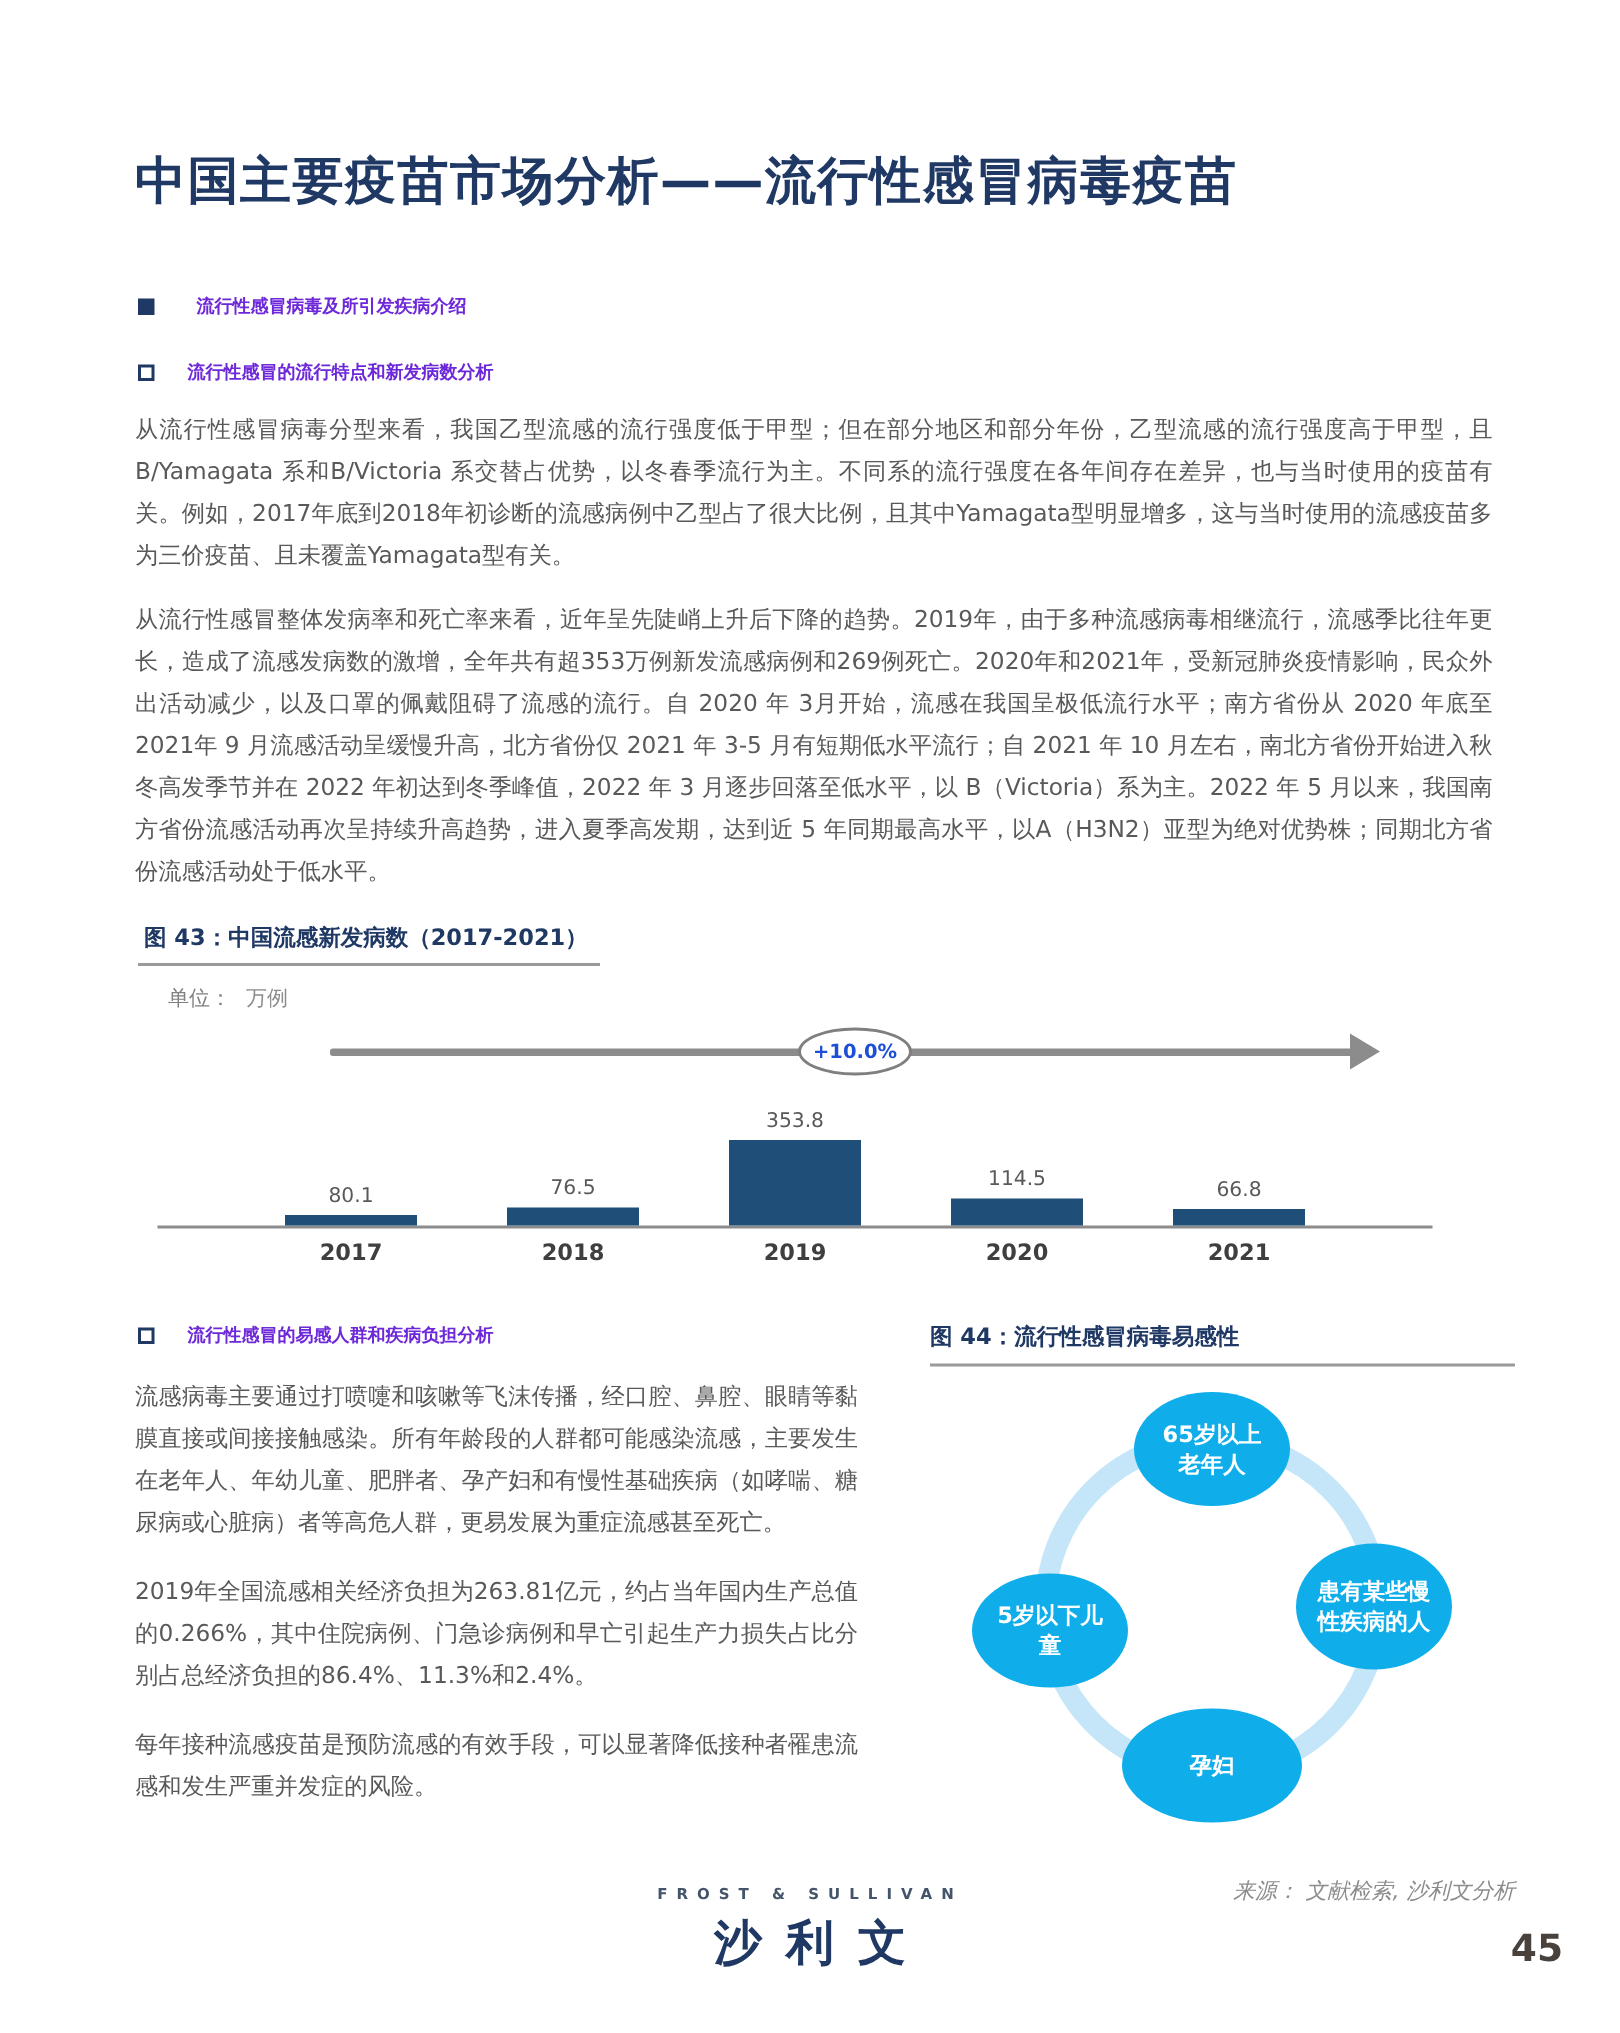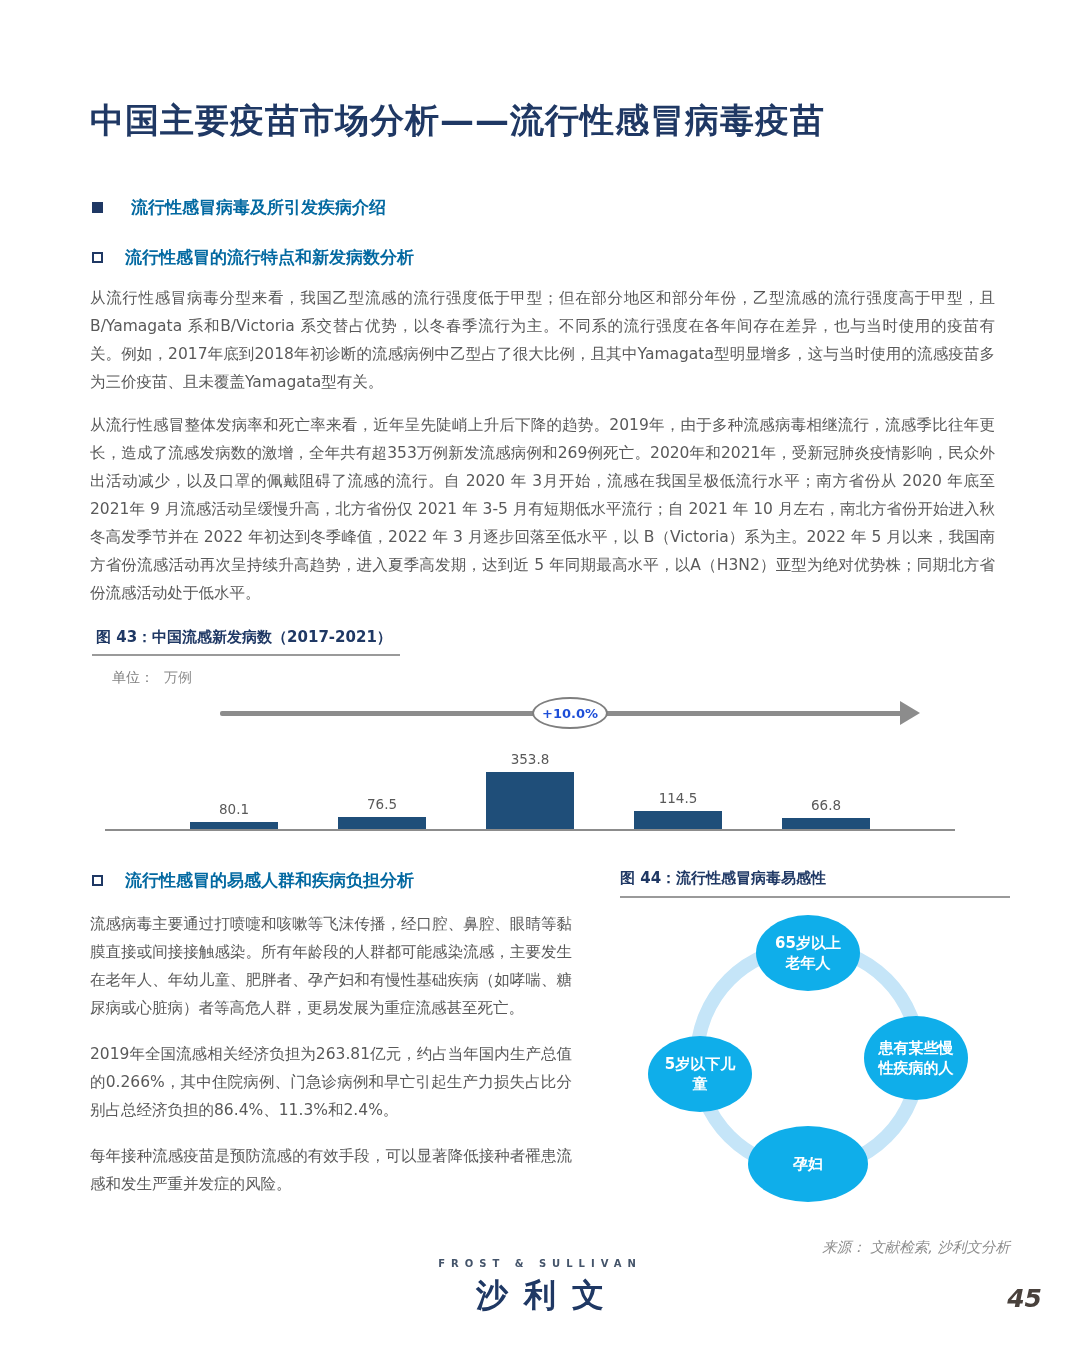--- a/index.html
+++ b/index.html
@@ -12,21 +12,21 @@
   .page-title {
     padding-top:98px; margin-left:90px; margin-right:80px;
     font-size:34px; font-weight:bold; color:#1F3864; letter-spacing:1px;
   }
   .sec-heading { display:flex; align-items:center; margin-left:92px; }
   .sec-heading.h1 { margin-top:52px; }
   .sec-heading.h2 { margin-top:27px; }
   .bullet { width:11px; height:11px; flex:0 0 11px; }
   .bullet.solid { background:#1F3864; margin-right:28px; }
   .bullet.hollow { background:#fff; border:2px solid #1F3864; margin-right:22px; }
-  .sec-heading span.txt { font-size:17px; font-weight:bold; color:#0369a1; }
+  .sec-heading span.txt { font-size:12px; font-weight:bold; color:#6d28d9; }
   p.body {
     margin:15px 85px 0 90px; text-align:justify;
     font-size:15.5px; line-height:28px; color:#595959;
   }
   
   .fig-title { font-size:15px; font-weight:bold; color:#1F3864; }
   .fig43-title { margin:21px 0 0 96px; }
   .fig43-rule { width:308px; height:2px; background:#9a9a9a; margin:7px 0 0 92px; }
   .unit-line { margin:13px 0 0 112px; font-size:14px; color:#808080; }
   .unit-line .unit-value { margin-left:10px; color:#8c8c8c; }
@@ -82,21 +82,21 @@
   .source-line {
     margin-top:26px; text-align:right; font-style:italic;
     font-size:14.5px; color:#8c8c8c;
   }
   
   .footer-logo { position:absolute; left:0; right:0; top:1258px; text-align:center; }
   .logo-en { font-size:10px; letter-spacing:6px; color:#44546A; font-weight:bold; }
   .logo-cn { margin-top:5px; font-size:32px; font-weight:bold; color:#1F3864; letter-spacing:16px; text-indent:16px; }
   .page-number {
     position:absolute; right:38px; top:1284px;
-    font-size:25px; font-weight:bold; font-style:italic; color:#49413C;
+    font-size:25px; font-weight:bold; color:#49413C;
   }
 </style>
 </head>
 <body>
 
 <div class="page">
 
   <h1 class="page-title">中国主要疫苗市场分析——流行性感冒病毒疫苗</h1>
 
   <div class="sec-heading h1">
@@ -140,20 +140,27 @@
         </div>
         <div class="bar-col">
           <div class="bar-value">114.5</div>
           <div class="bar" style="height: 18px; background: rgb(31, 78, 121);"></div>
         </div>
         <div class="bar-col">
           <div class="bar-value">66.8</div>
           <div class="bar" style="height: 11px; background: rgb(31, 78, 121);"></div>
         </div>
       </div>
+    <div class="years-row">
+        <div class="year-label">2017</div>
+        <div class="year-label">2018</div>
+        <div class="year-label">2019</div>
+        <div class="year-label">2020</div>
+        <div class="year-label">2021</div>
+      </div>
   </div>
 
   <div class="two-col">
     <div class="left-col">
       <div class="sec-heading">
         <span class="bullet hollow"></span>
         <span class="txt">流行性感冒的易感人群和疾病负担分析</span>
       </div>
       <p class="body">流感病毒主要通过打喷嚏和咳嗽等飞沫传播，经口腔、鼻腔、眼睛等黏膜直接或间接接触感染。所有年龄段的人群都可能感染流感，主要发生在老年人、年幼儿童、肥胖者、孕产妇和有慢性基础疾病（如哮喘、糖尿病或心脏病）者等高危人群，更易发展为重症流感甚至死亡。</p>
       <p class="body">2019年全国流感相关经济负担为263.81亿元，约占当年国内生产总值的0.266%，其中住院病例、门急诊病例和早亡引起生产力损失占比分别占总经济负担的86.4%、11.3%和2.4%。</p>

